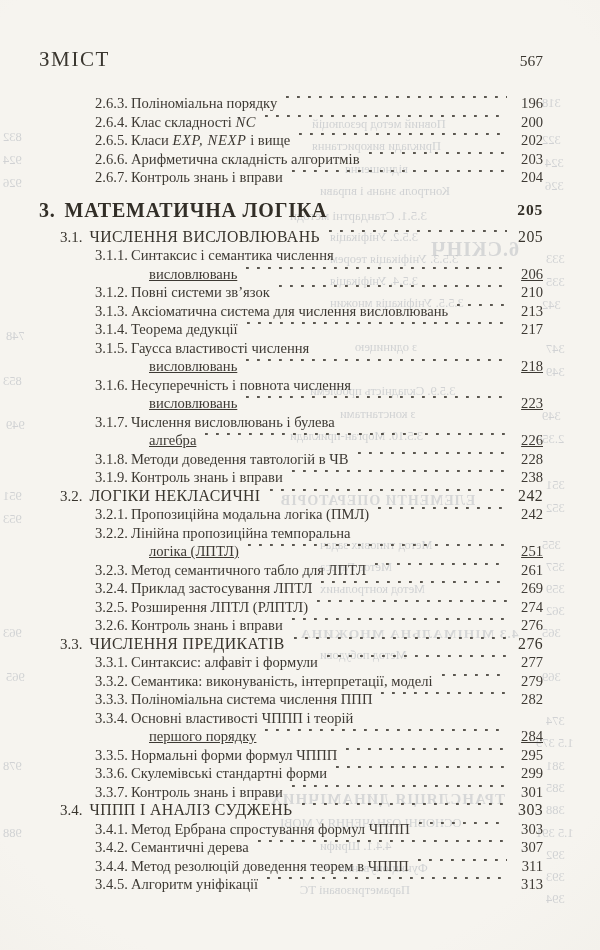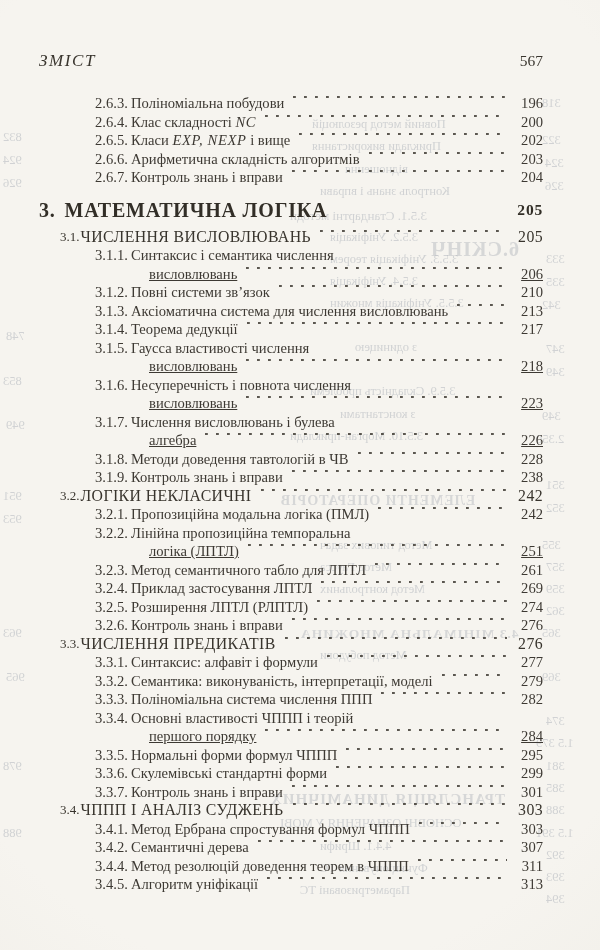--- a/index.html
+++ b/index.html
@@ -22,33 +22,33 @@
     filter:blur(0.6px);
     font-size:12.5px;line-height:13px;
   }
   .ghost.big{color:rgba(124,133,148,0.26);letter-spacing:1px;font-weight:bold;}
   
   .content{position:absolute;inset:0;z-index:1;}
   .running-head{
     position:absolute;top:44px;left:39px;right:57px;
     display:flex;justify-content:space-between;align-items:baseline;
   }
-  .head-title{font-style:italic;font-size:17px;letter-spacing:1.6px;color:#3a362f;}
+  .head-title{font-size:21px;letter-spacing:1.6px;color:#3a362f;}
   .head-page{font-size:15.5px;color:#3a362f;margin-top:8px;}
   .toc{position:absolute;top:94px;left:39px;right:57px;}
   .row{
     display:flex;align-items:flex-start;
     height:18.5px;line-height:18.5px;font-size:14.6px;color:#3d3933;
   }
   .row .num{flex:0 0 36px;}
   .row .title{white-space:nowrap;}
   .row.entry{padding-left:56px;}
   .row.cont{padding-left:110px;text-decoration:underline;}
   .row.section{padding-left:21px;font-size:15.8px;letter-spacing:.4px;color:#38342d;}
-  .row.section .num{flex:0 0 auto;font-size:13px;letter-spacing:0;padding-bottom:1px;margin-right:1px;}
+  .row.section .num{flex:0 0 auto;font-size:15px;letter-spacing:0;padding-bottom:1px;margin-right:7px;}
   .row.chapter{
     height:auto;line-height:25px;font-size:20px;font-weight:bold;
     letter-spacing:.8px;color:#322e27;
     margin-top:11px;margin-bottom:5px;
   }
   .row.chapter .num{flex:0 0 auto;margin-right:9px;}
   .row.chapter .page{font-size:15.5px;line-height:23px;}
   .math{font-style:italic;letter-spacing:.6px;}
   .dots{
     flex:1 1 10px;height:6px;margin:0 3px 3px 7px;min-width:8px;
@@ -130,21 +130,21 @@
       <span class="ghost" style="left: 300px; top: 884px;">Параметризовані ТС</span>
     </div>
   <div class="content">
     <div class="running-head">
       <span class="head-title">ЗМІСТ</span>
       <span class="head-page">567</span>
     </div>
     <div class="toc" id="toc">
         <div class="row entry">
           <span class="num">2.6.3.</span>
-          <span class="title"><span>Поліноміальна побудови</span></span>
+          <span class="title"><span>Поліноміальна порядку</span></span>
           <span class="dots"></span>
           <span class="page">196</span>
         </div>
         <div class="row entry">
           <span class="num">2.6.4.</span>
           <span class="title"><span>Клас складності </span><span class="math">NC</span></span>
           <span class="dots"></span>
           <span class="page">200</span>
         </div>
         <div class="row entry">

